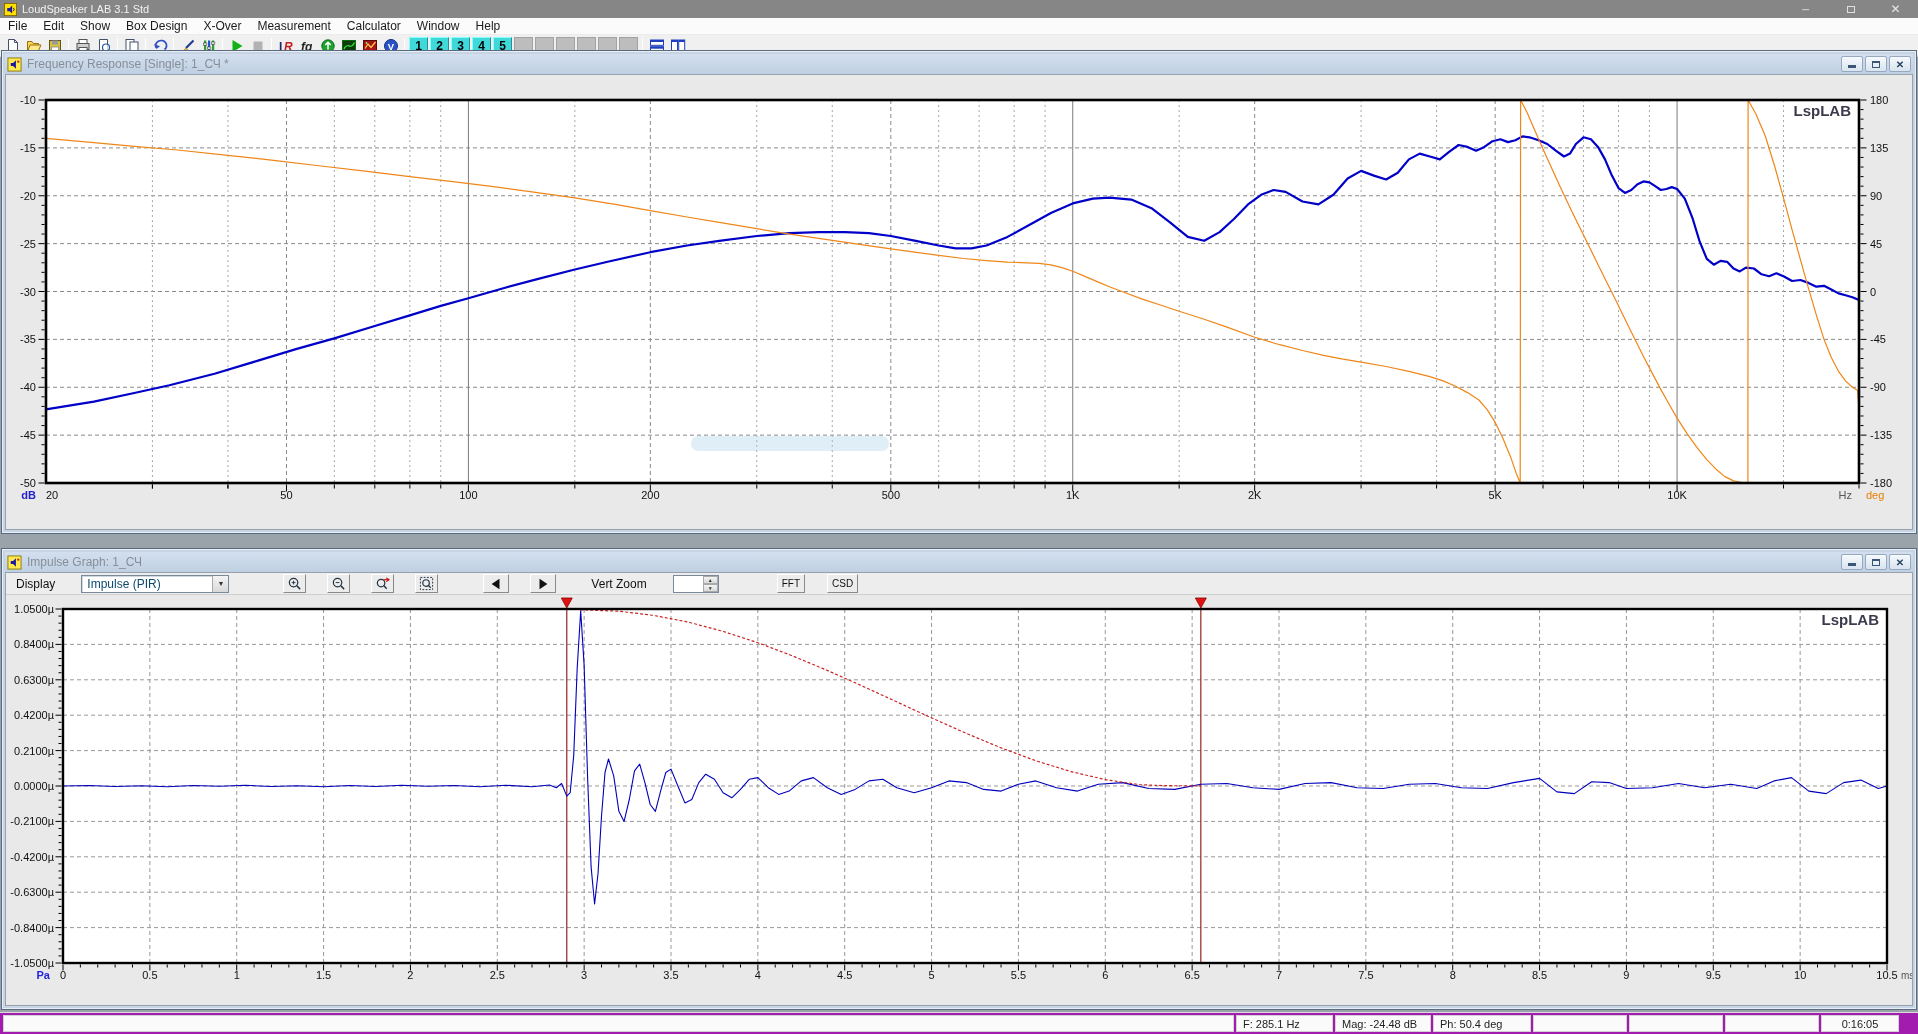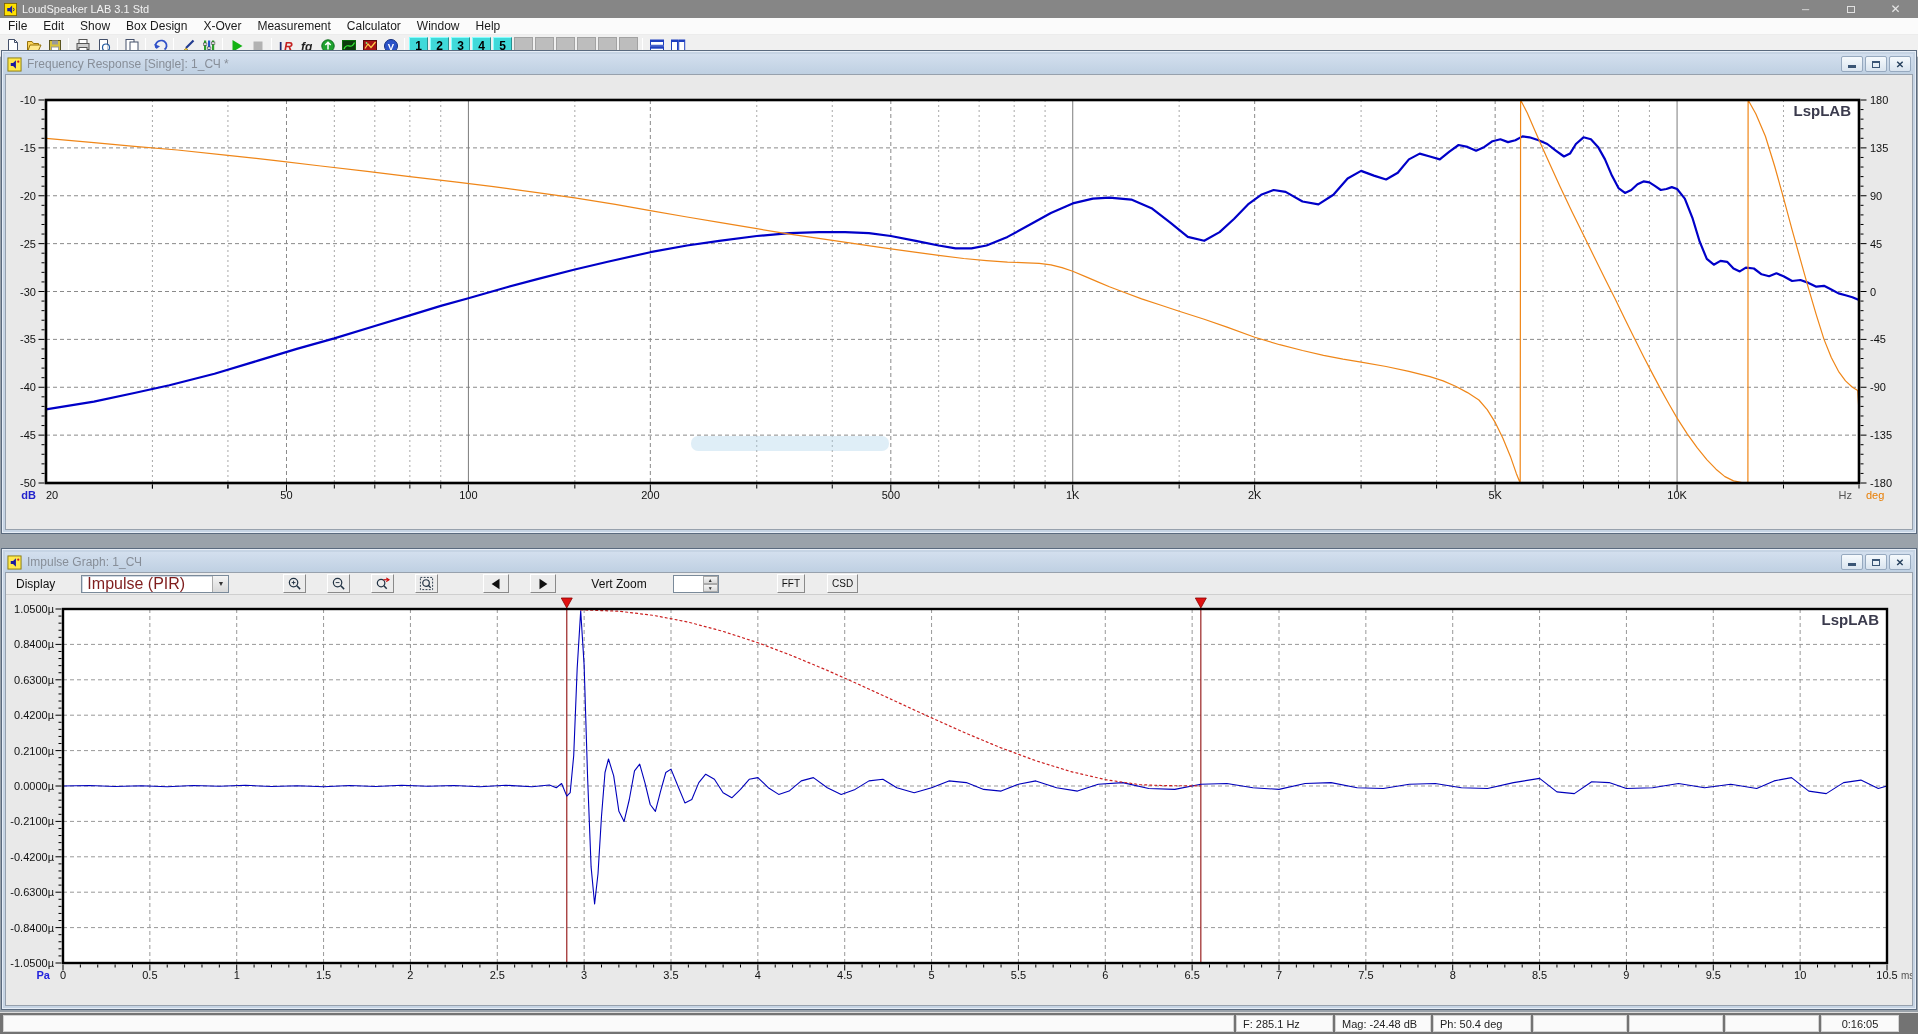--- a/index.html
+++ b/index.html
@@ -48,40 +48,40 @@
   .cwbtn .restore-glyph2 { width:8px; height:7px; border:1px solid #3a5575; border-top-width:2px; }
   .child-content { position:absolute; left:3px; right:3px; top:23px; bottom:3px;
                    background:#e9e9e9; border:1px solid #97a1ad; overflow:hidden; }
 
   
   .win-toolbar { position:absolute; left:0; top:0; width:100%; height:22px; background:#ededed;
                  border-bottom:1px solid #cfcfcf; display:flex; align-items:center; color:#111;gap:20px; }
   .win-toolbar .lbl { margin:0 6px 0 10px; font-size:12px; }
   .combo { width:148px; height:18px; background:#fff; border:1px solid #7a8a9a;
            box-shadow:inset 1px 1px 0 #cfd8e2; display:flex; align-items:center; position:relative; }
-  .combo .combo-text { flex:1; padding-left:5px; font-size:16px; color:#7f1d1d; }
+  .combo .combo-text { flex:1; padding-left:5px; font-size:12px; color:#0c4a6e; }
   .combo .combo-btn { width:16px; height:16px; background:linear-gradient(#f4f4f4,#d9d9d9);
                       border-left:1px solid #aaa; display:flex; align-items:center; justify-content:center;
                       font-size:7px; color:#333; }
   .itb-btn { width:23px; height:19px; background:#ececec; border:1px solid;
              border-color:#fff #8a8a8a #8a8a8a #fff; display:flex; align-items:center;
              justify-content:center; margin-right:1px; font-size:11px; color:#111; }
   .itb-btn.wide { width:26px; }
   .spin { width:46px; height:18px; background:#fff; border:1px solid #7a8a9a; display:flex; }
   .spin .spin-val { flex:1; padding:1px 0 0 4px; font-size:12px;margin-top:39px; }
   .spin .spin-btns { width:15px; display:flex; flex-direction:column; }
   .spin .spin-btns div { flex:1; background:linear-gradient(#f4f4f4,#d9d9d9); border:1px solid #aaa;
                          font-size:5px; color:#333; display:flex; align-items:center; justify-content:center; }
   .txt-btn { height:19px; padding:0 4px; background:#ececec; border:1px solid;
              border-color:#fff #8a8a8a #8a8a8a #fff; font-size:10px; color:#111;
              display:flex; align-items:center; margin-left:2px; }
 
   
   .statusbar { position:absolute; left:0; top:1012px; width:1918px; height:22px;
-               background:#737373; border-top:1px solid #dcdcdc; display:flex;
+               background:#a21caf; border-top:1px solid #dcdcdc; display:flex;
                align-items:center; padding:2px 3px; }
   .sb-panel { height:17px; background:#fafafa; border:1px solid #d2d2d2; margin-right:2px;
               font-size:11px; color:#222; display:flex; align-items:center; padding-left:6px; }
   .sb-fill { flex:1; }
   .sb-time { justify-content:center; padding-left:0; }
 
   svg text { font-family:"Liberation Sans",sans-serif; }
 </style>
 </head>
 <body>

